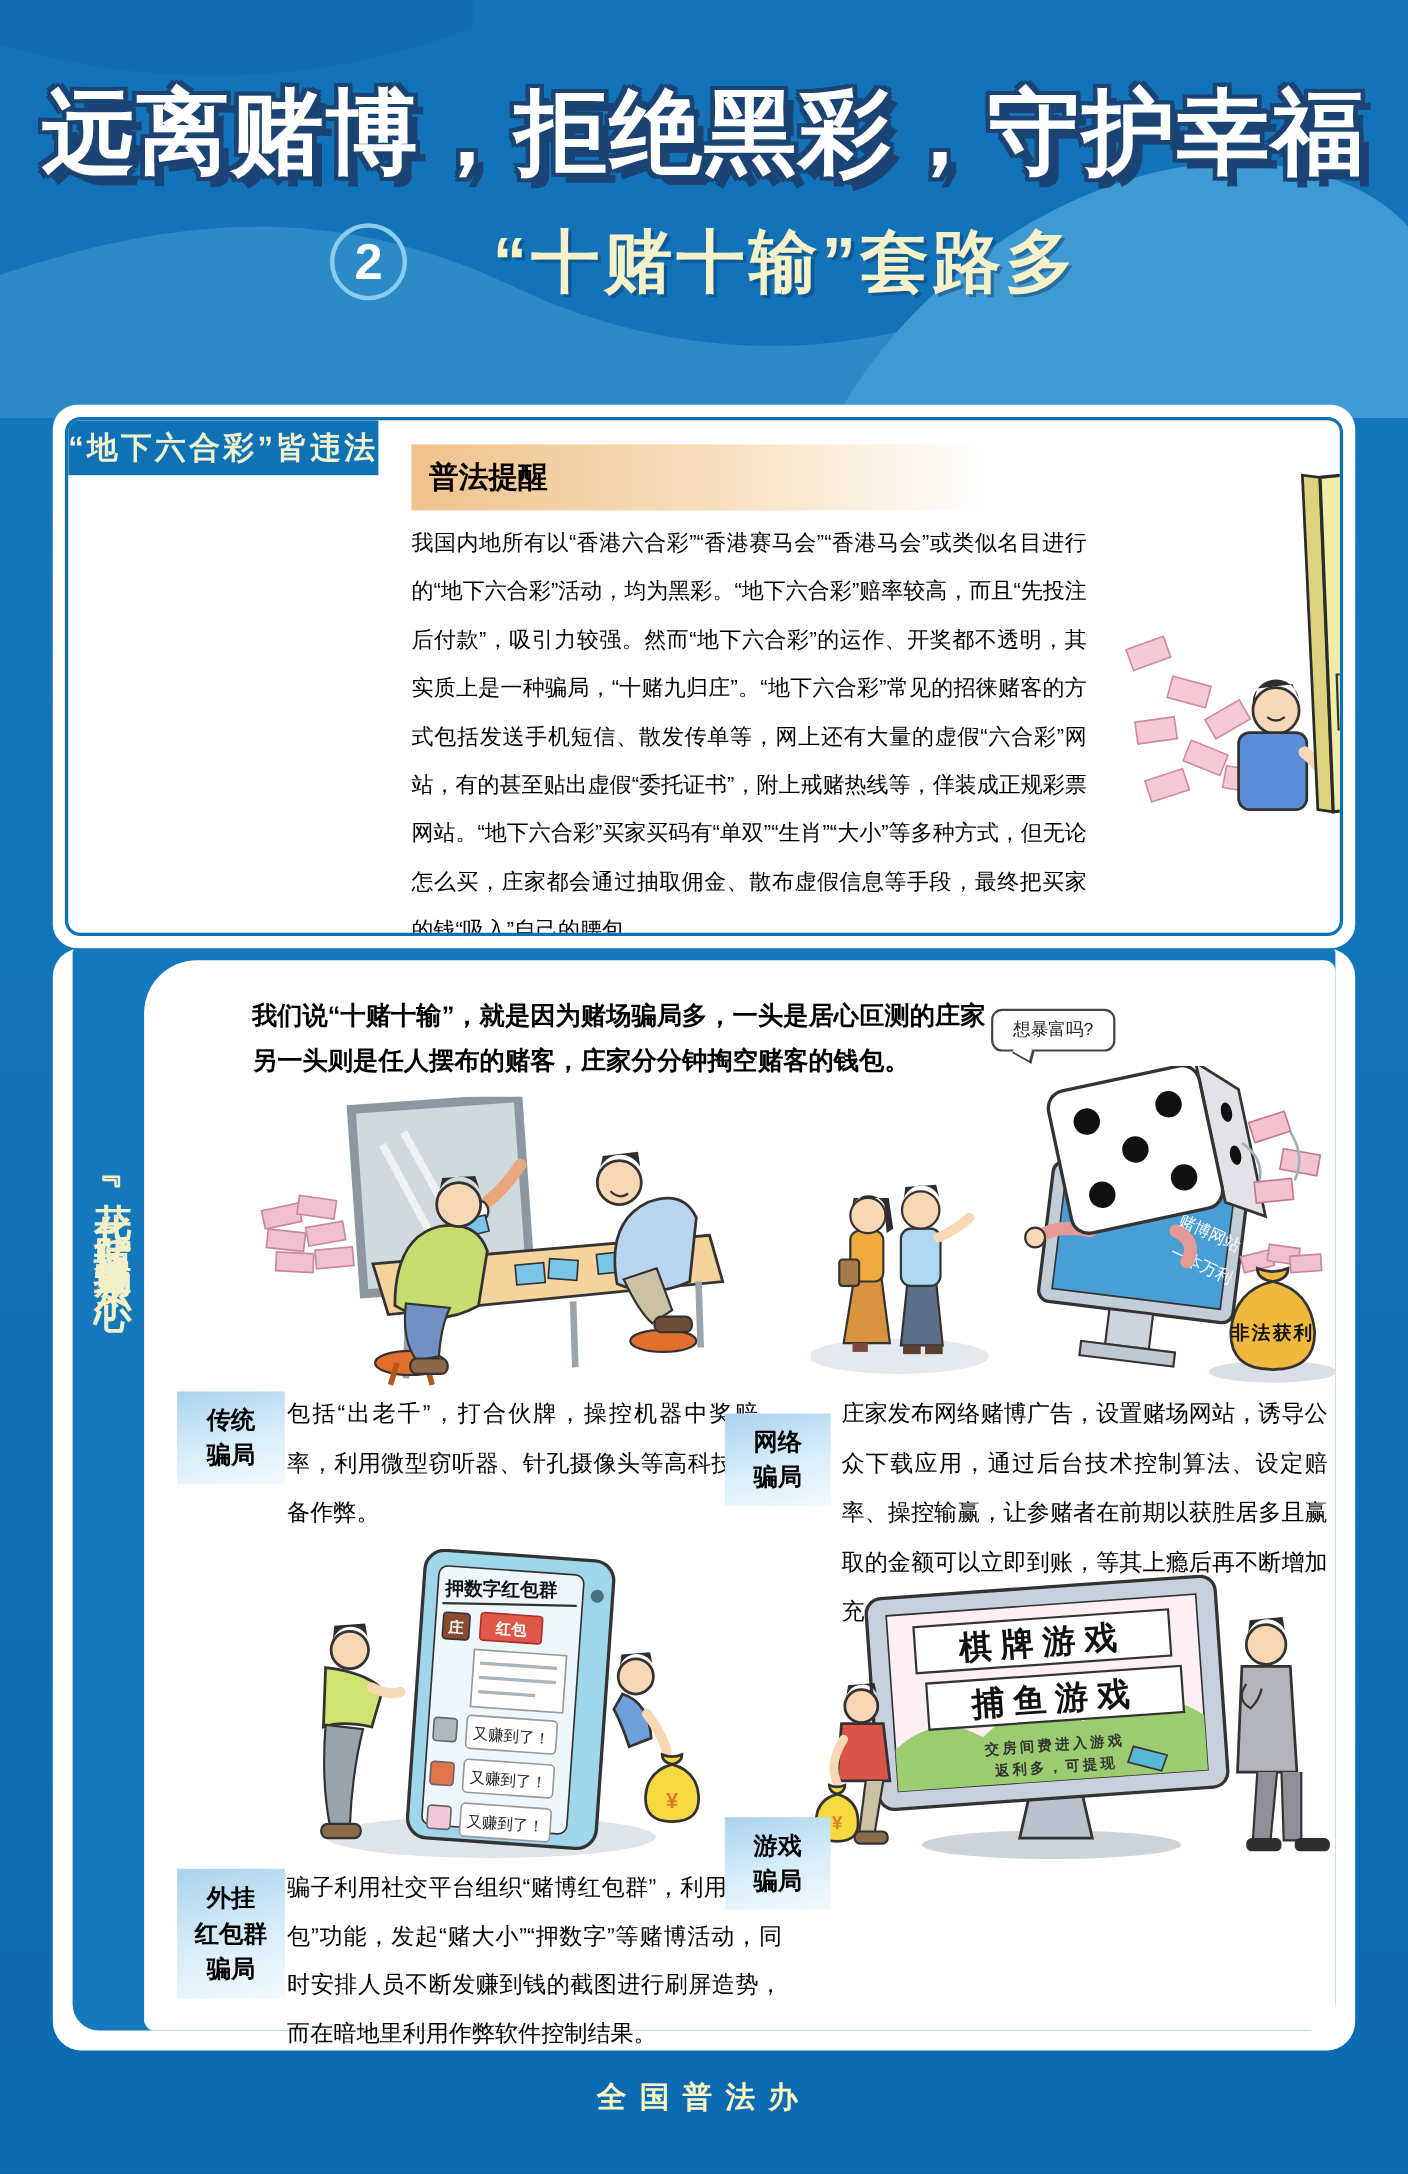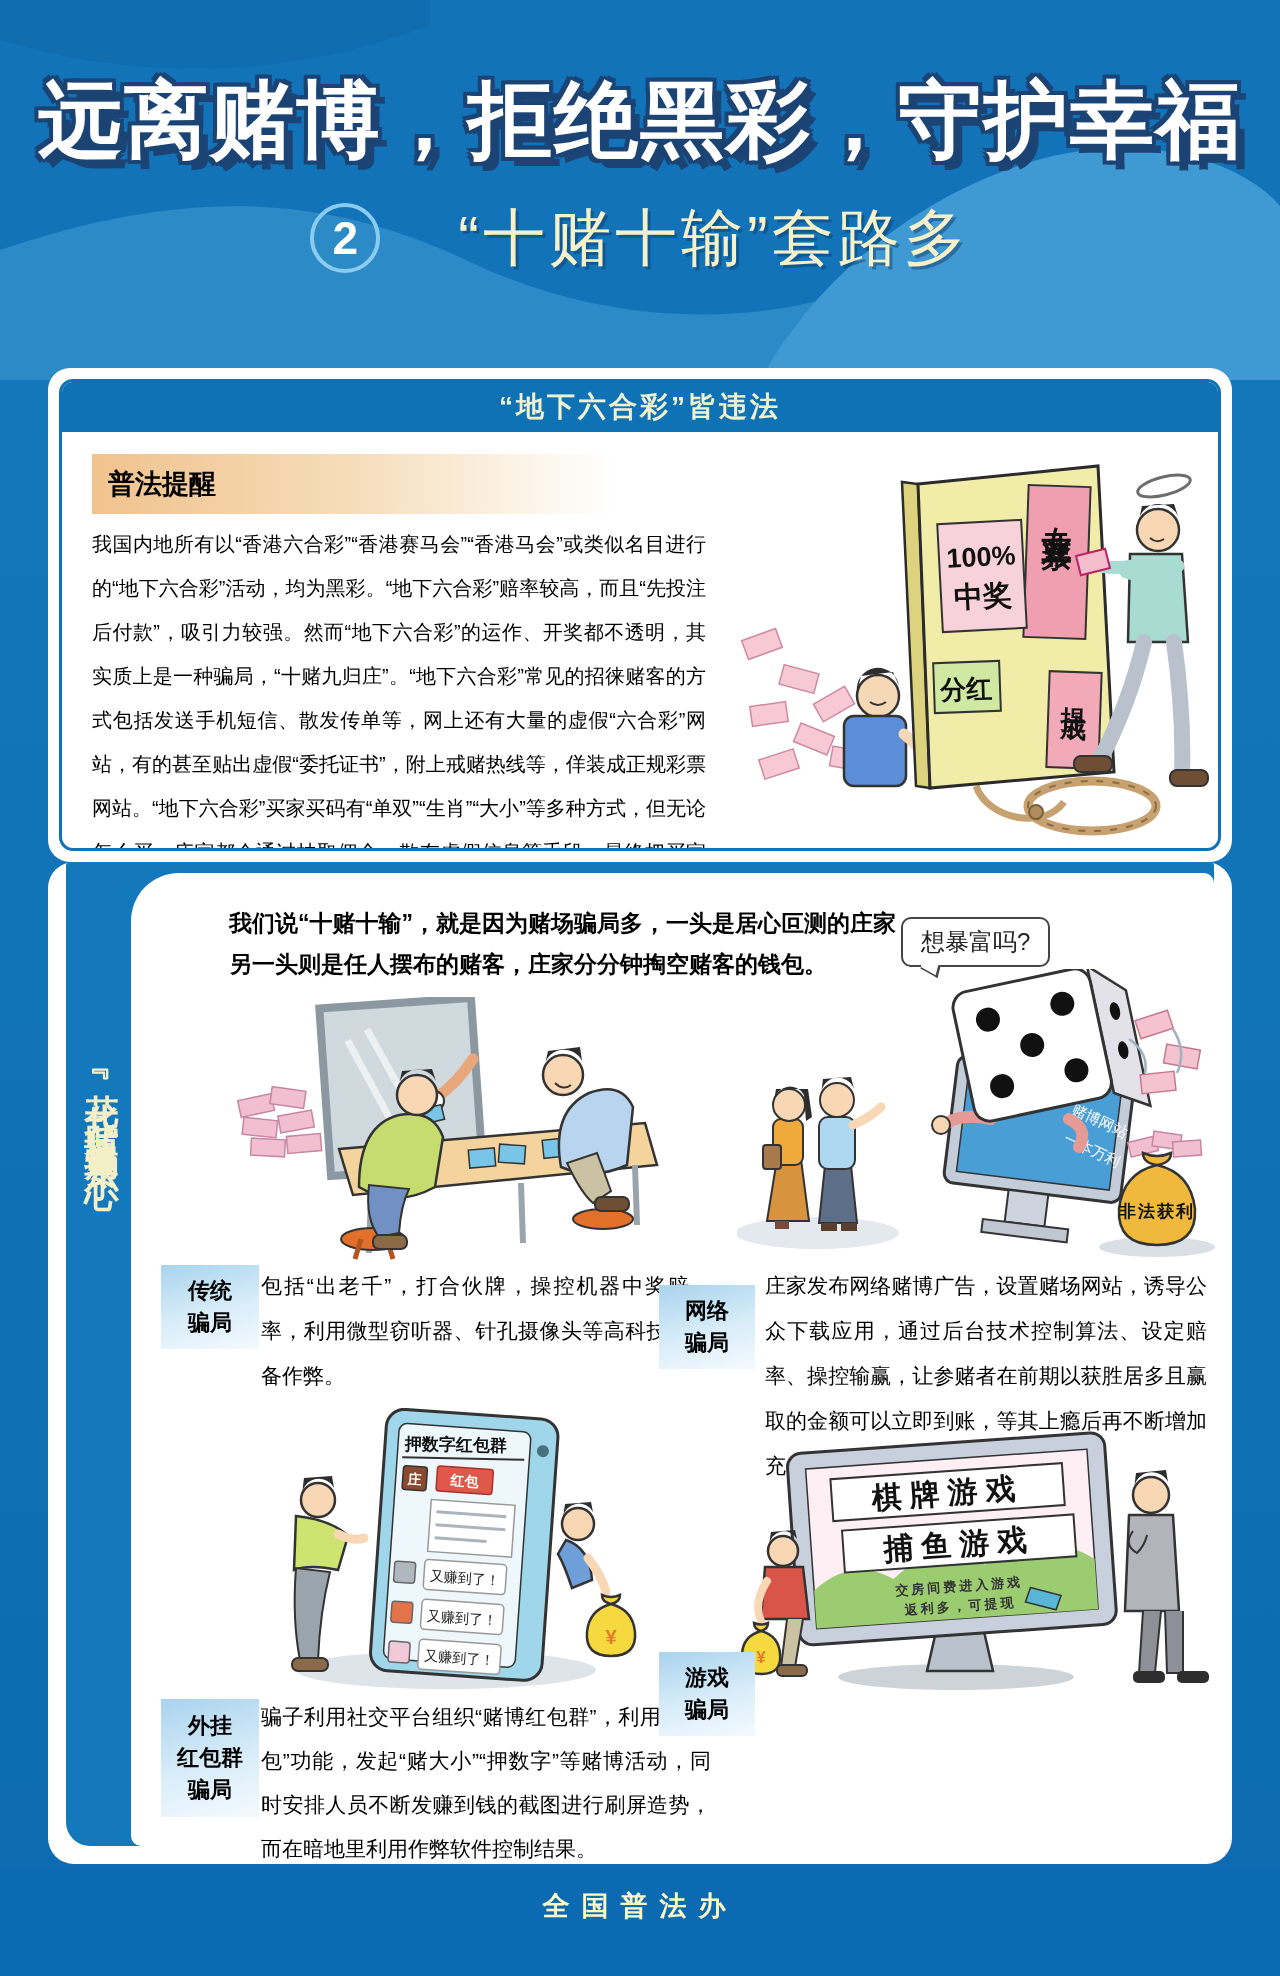--- a/index.html
+++ b/index.html
@@ -22,33 +22,33 @@
   .subhead {
     position:absolute; left:0; top:196px; width:100%;
     display:flex; align-items:center; justify-content:center; gap:34px;
   }
   .badge {
     width:70px; height:70px; border-radius:50%; border:4px solid #8ccbf0;
     color:#ffffff; font-size:46px; font-weight:bold;
     display:flex; align-items:center; justify-content:center;
   }
   .subtitle {
-    color:#f5f1c8; font-size:62px; font-weight:400; letter-spacing:4px;
+    color:#f5f1c8; font-size:62px; font-weight:700; letter-spacing:4px;
     text-shadow:3px 3px 0 rgba(16,55,100,0.45);
     margin-left:44px;
   }
 
   
   .box1 {
     position:absolute; left:48px; top:368px; width:1184px; height:494px;
     background:#ffffff; border-radius:22px; padding:11px;
   }
   .box1-inner {
     width:100%; height:100%; border:3px solid #0f72b4; border-radius:14px;
-    overflow:hidden; display:flex; flex-direction:column; background:#ffffff;
+    overflow:hidden; display:flex; flex-direction:row; background:#ffffff;
   }
   .box1-header {
     height:50px; background:#0f72b4; display:flex; align-items:center; justify-content:center;
     flex:0 0 auto;
   }
   .box1-header span { color:#f0f2cf; font-size:28px; font-weight:bold; letter-spacing:3px; }
   .box1-body { flex:1; display:flex; }
   .box1-text { width:660px; padding:22px 0 0 30px; }
   .reminder {
     width:580px; padding:12px 0 12px 16px; margin-bottom:8px;
@@ -79,21 +79,21 @@
     position:absolute; left:65px; top:11px; right:0; bottom:0;
     background:#ffffff; border-radius:48px 10px 10px 10px;
   }
   .intro {
     position:absolute; left:98px; top:30px; width:980px;
     font-size:23px; font-weight:bold; color:#000; line-height:41px; white-space:pre-line;
   }
   .bubble {
     position:absolute; left:770px; top:44px; padding:7px 18px;
     border:2.5px solid #444; border-radius:10px; background:#fff;
-    font-size:24px; color:#222;
+    font-size:16px; color:#222;
   }
   .bubble::after {
     content:''; position:absolute; left:20px; bottom:-10px; width:13px; height:13px;
     background:#fff; border-left:2.5px solid #444; border-bottom:2.5px solid #444;
     transform:skewX(30deg) rotate(-50deg);
   }
   .chip {
     position:absolute; background:linear-gradient(165deg,#a9d3ee 0%,#d9edf9 55%,#f3fafe 100%);
     color:#000; font-size:22px; font-weight:bold; line-height:32px;
     display:flex; align-items:center; justify-content:center; text-align:center;

